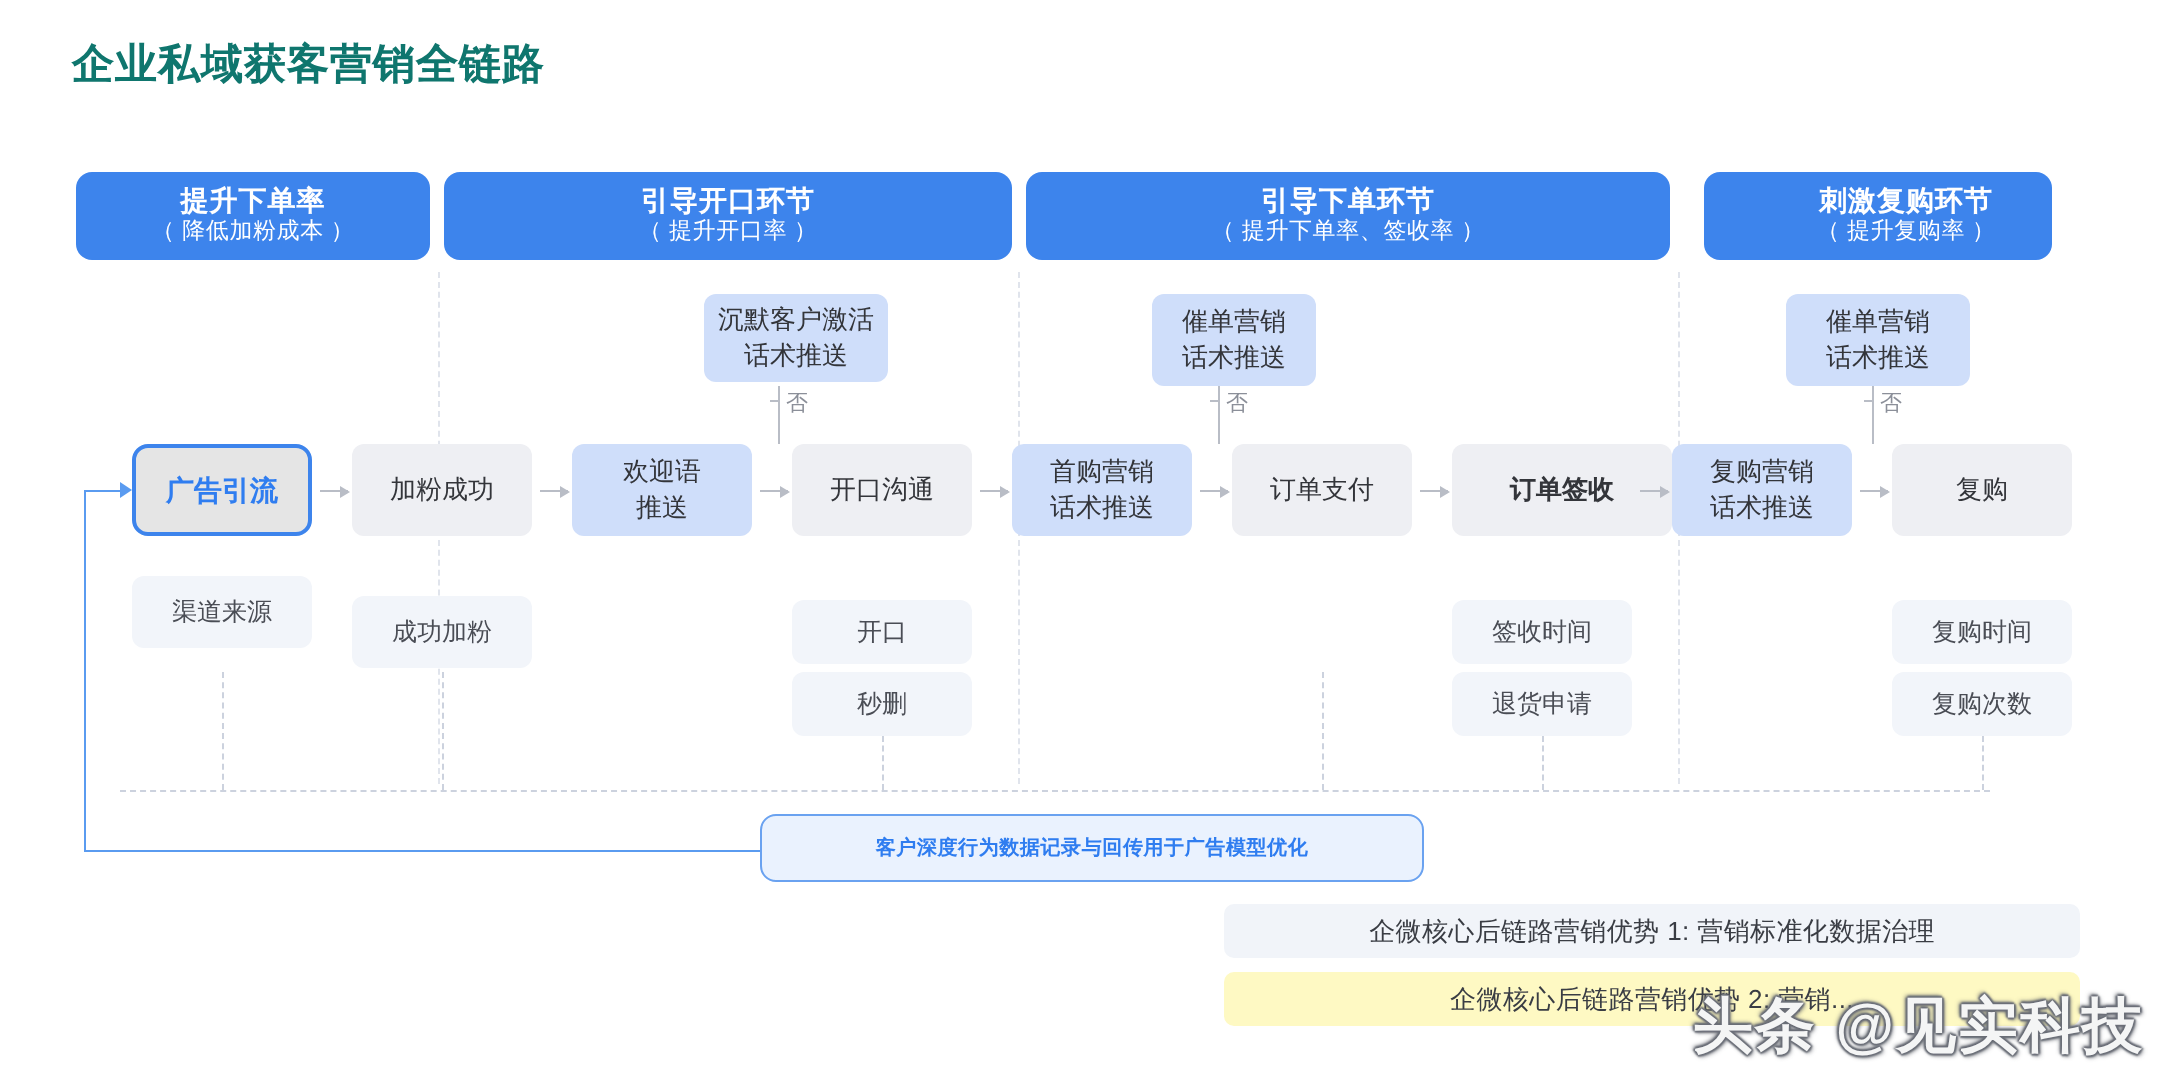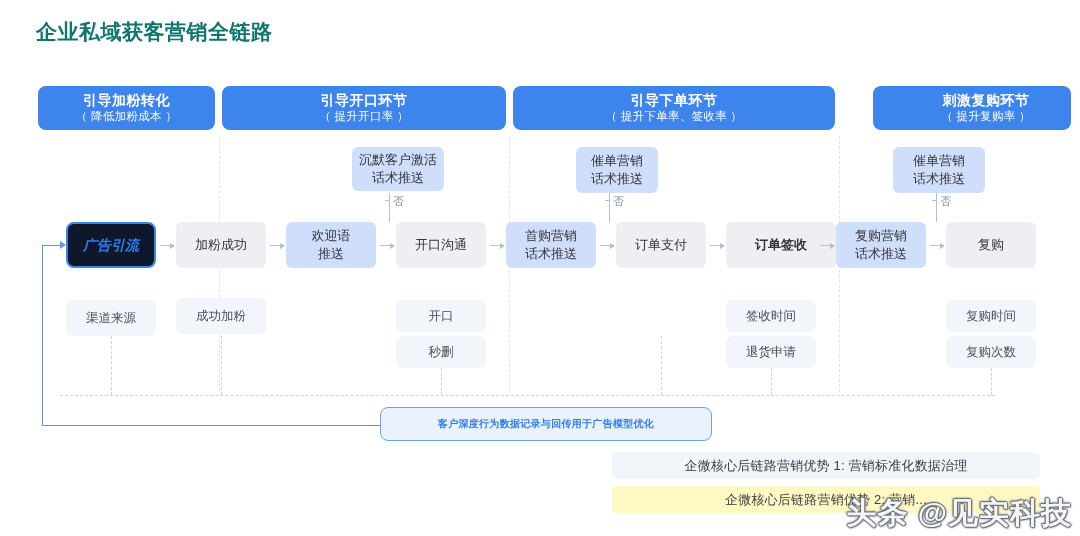--- a/index.html
+++ b/index.html
@@ -34,22 +34,22 @@
     border-radius:6px;
     display:flex;align-items:center;justify-content:center;
     text-align:center;line-height:1.35;
     font-size:13px;color:#33353a;
     padding:2px 4px;
   }
   .node.grey{background:#eeeff3;}
   .node.blue{background:#cfdefa;}
   .node.faint{background:#f2f5fa;color:#4a4d55;font-size:12.5px;}
   .node.accent{
-    background:#0f172a;border:2px solid #3d84ec;border-radius:8px;
-    color:#2f7df0;font-weight:bold;font-size:14px;font-style:italic;
+    background:#e5e5e5;border:2px solid #3d84ec;border-radius:8px;
+    color:#2f7df0;font-weight:bold;font-size:14px;
   }
   .node .l2{display:block;}
 
   
   .hconn{height:1px;background:#b9bdc6;}
   .hconn::after{
     content:"";position:absolute;right:-1px;top:-2.5px;
     border-left:5px solid #b9bdc6;
     border-top:3px solid transparent;border-bottom:3px solid transparent;
   }
@@ -97,32 +97,32 @@
   }
 </style>
 </head>
 <body>
 
 <div class="stage">
 
   <div class="abs" id="page-title">企业私域获客营销全链路</div>
 
   <div class="abs phase-bar" style="left:38px;top:86px;width:177px;">
-    <span class="ttl">引导加粉转化</span>
+    <span class="ttl">提升下单率</span>
     <span class="sub">（ 降低加粉成本 ）</span>
   </div>
   <div class="abs phase-bar" style="left:222px;top:86px;width:284px;">
     <span class="ttl">引导开口环节</span>
     <span class="sub">（ 提升开口率 ）</span>
   </div>
   <div class="abs phase-bar" style="left:513px;top:86px;width:322px;">
     <span class="ttl">引导下单环节</span>
     <span class="sub">（ 提升下单率、签收率 ）</span>
   </div>
-  <div class="abs phase-bar" style="left:873px;top:86px;width:198px;padding-left:28px;">
+  <div class="abs phase-bar" style="left:852px;top:86px;width:174px;padding-left:28px;">
     <span class="ttl">刺激复购环节</span>
     <span class="sub">（ 提升复购率 ）</span>
   </div>
 
   <div class="abs sep-v" style="left:219px;top:136px;height:256px;"></div>
   <div class="abs sep-v" style="left:509px;top:136px;height:256px;"></div>
   <div class="abs sep-v" style="left:839px;top:136px;height:256px;"></div>
 
   <div class="abs node blue" style="left:352px;top:147px;width:92px;height:44px;">
     <span>
@@ -200,21 +200,21 @@
       <span class="l2">复购营销</span>
       <span class="l2">话术推送</span>
     </span>
   </div>
   <div class="abs hconn" style="left:930px;top:245px;width:14px;"></div>
 
   <div class="abs node grey" style="left:946px;top:222px;width:90px;height:46px;">
     <span>复购</span>
   </div>
 
-  <div class="abs node faint" style="left:66px;top:300px;width:90px;height:36px;">
+  <div class="abs node faint" style="left:66px;top:288px;width:90px;height:36px;">
     <span>渠道来源</span>
   </div>
   <div class="abs node faint" style="left:176px;top:298px;width:90px;height:36px;">
     <span>成功加粉</span>
   </div>
   <div class="abs node faint" style="left:396px;top:300px;width:90px;height:32px;">
     <span>开口</span>
   </div>
   <div class="abs node faint" style="left:396px;top:336px;width:90px;height:32px;">
     <span>秒删</span>

